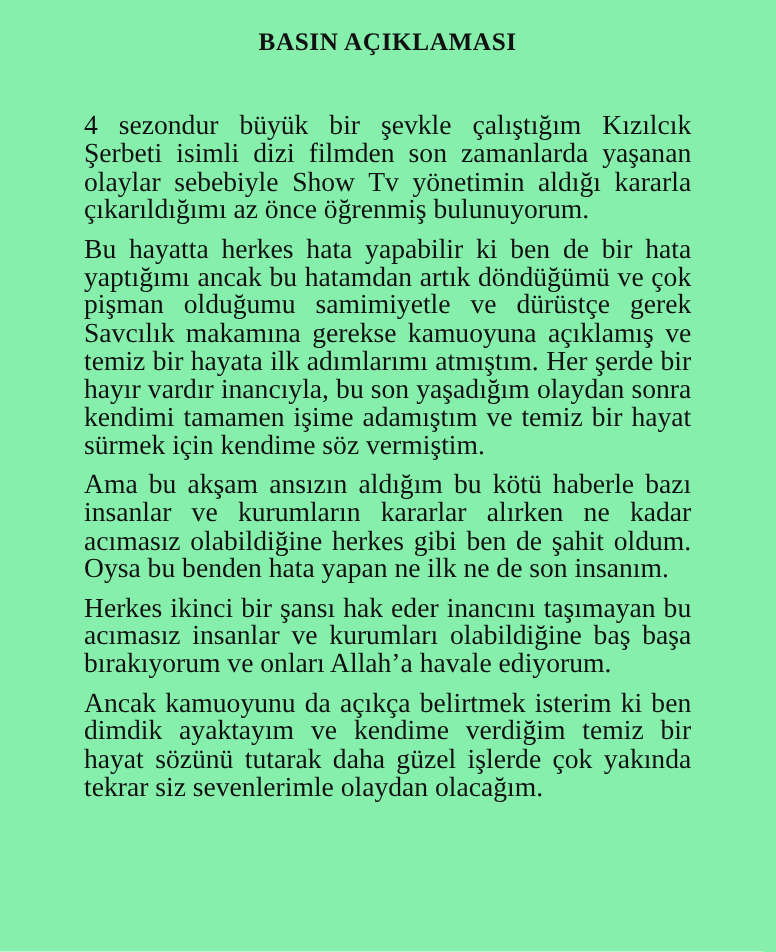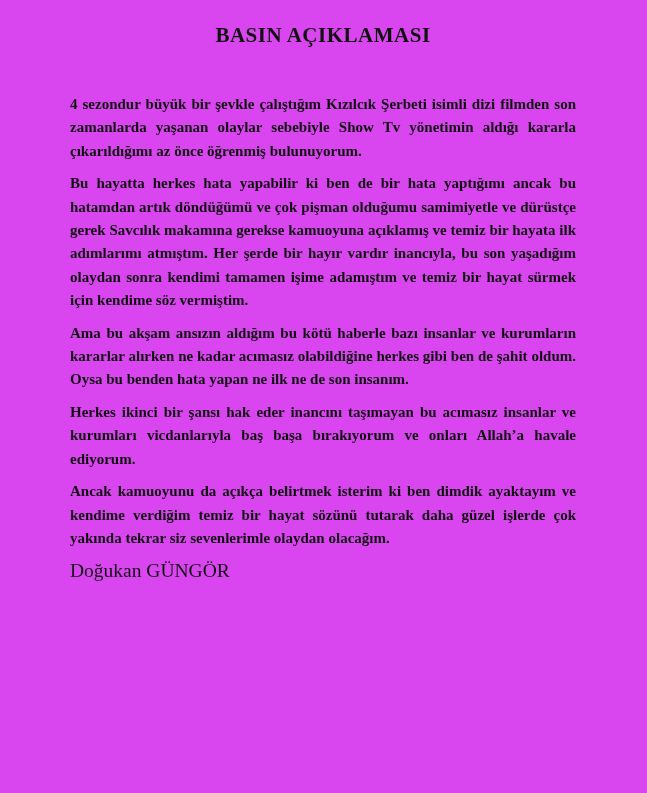--- a/index.html
+++ b/index.html
@@ -12,56 +12,54 @@
     height: 793px;
     overflow: hidden;
     font-family: "Liberation Serif", "DejaVu Serif", serif;
     color: #111111;
   }
   .page {
     box-sizing: border-box;
     width: 647px;
     height: 793px;
     padding: 22px 71px 0 70px;
-    background: #d946ef;
+    background: #86efac;
   }
   .doc-title {
     font-size: 21px;
     font-weight: bold;
     text-align: center;
     line-height: 26px;
     margin: 0 0 45px 0;
     letter-spacing: 0.5px;
   }
   .doc-paragraph {
-    font-size: 15px;
+    font-size: 23px;
     line-height: 23.4px;
     text-align: justify;
     margin: 0 0 9px 0;
-    font-weight: bold;
   }
   .doc-line {
     font-size: 19.5px;
     line-height: 23.4px;
     text-align: left;
     margin: 0 0 9px 0;
   }
 </style>
 </head>
 <body>
 
 <div class="page">
   <h1 class="doc-title">BASIN AÇIKLAMASI</h1>
 
   <p class="doc-paragraph">4 sezondur büyük bir şevkle çalıştığım Kızılcık Şerbeti isimli dizi filmden son zamanlarda yaşanan olaylar sebebiyle Show Tv yönetimin aldığı kararla çıkarıldığımı az önce öğrenmiş bulunuyorum.</p>
 
   <p class="doc-paragraph">Bu hayatta herkes hata yapabilir ki ben de bir hata yaptığımı ancak bu hatamdan artık döndüğümü ve çok pişman olduğumu samimiyetle ve dürüstçe gerek Savcılık makamına gerekse kamuoyuna açıklamış ve temiz bir hayata ilk adımlarımı atmıştım. Her şerde bir hayır vardır inancıyla, bu son yaşadığım olaydan sonra kendimi tamamen işime adamıştım ve temiz bir hayat sürmek için kendime söz vermiştim.</p>
 
   <p class="doc-paragraph">Ama bu akşam ansızın aldığım bu kötü haberle bazı insanlar ve kurumların kararlar alırken ne kadar acımasız olabildiğine herkes gibi ben de şahit oldum. Oysa bu benden hata yapan ne ilk ne de son insanım.</p>
 
-  <p class="doc-paragraph">Herkes ikinci bir şansı hak eder inancını taşımayan bu acımasız insanlar ve kurumları vicdanlarıyla baş başa bırakıyorum ve onları Allah’a havale ediyorum.</p>
+  <p class="doc-paragraph">Herkes ikinci bir şansı hak eder inancını taşımayan bu acımasız insanlar ve kurumları olabildiğine baş başa bırakıyorum ve onları Allah’a havale ediyorum.</p>
 
   <p class="doc-paragraph">Ancak kamuoyunu da açıkça belirtmek isterim ki ben dimdik ayaktayım ve kendime verdiğim temiz bir hayat sözünü tutarak daha güzel işlerde çok yakında tekrar siz sevenlerimle olaydan olacağım.</p>
 
 
 
-  <p class="doc-line">Doğukan GÜNGÖR</p>
 </div>
 
 </body></html>

